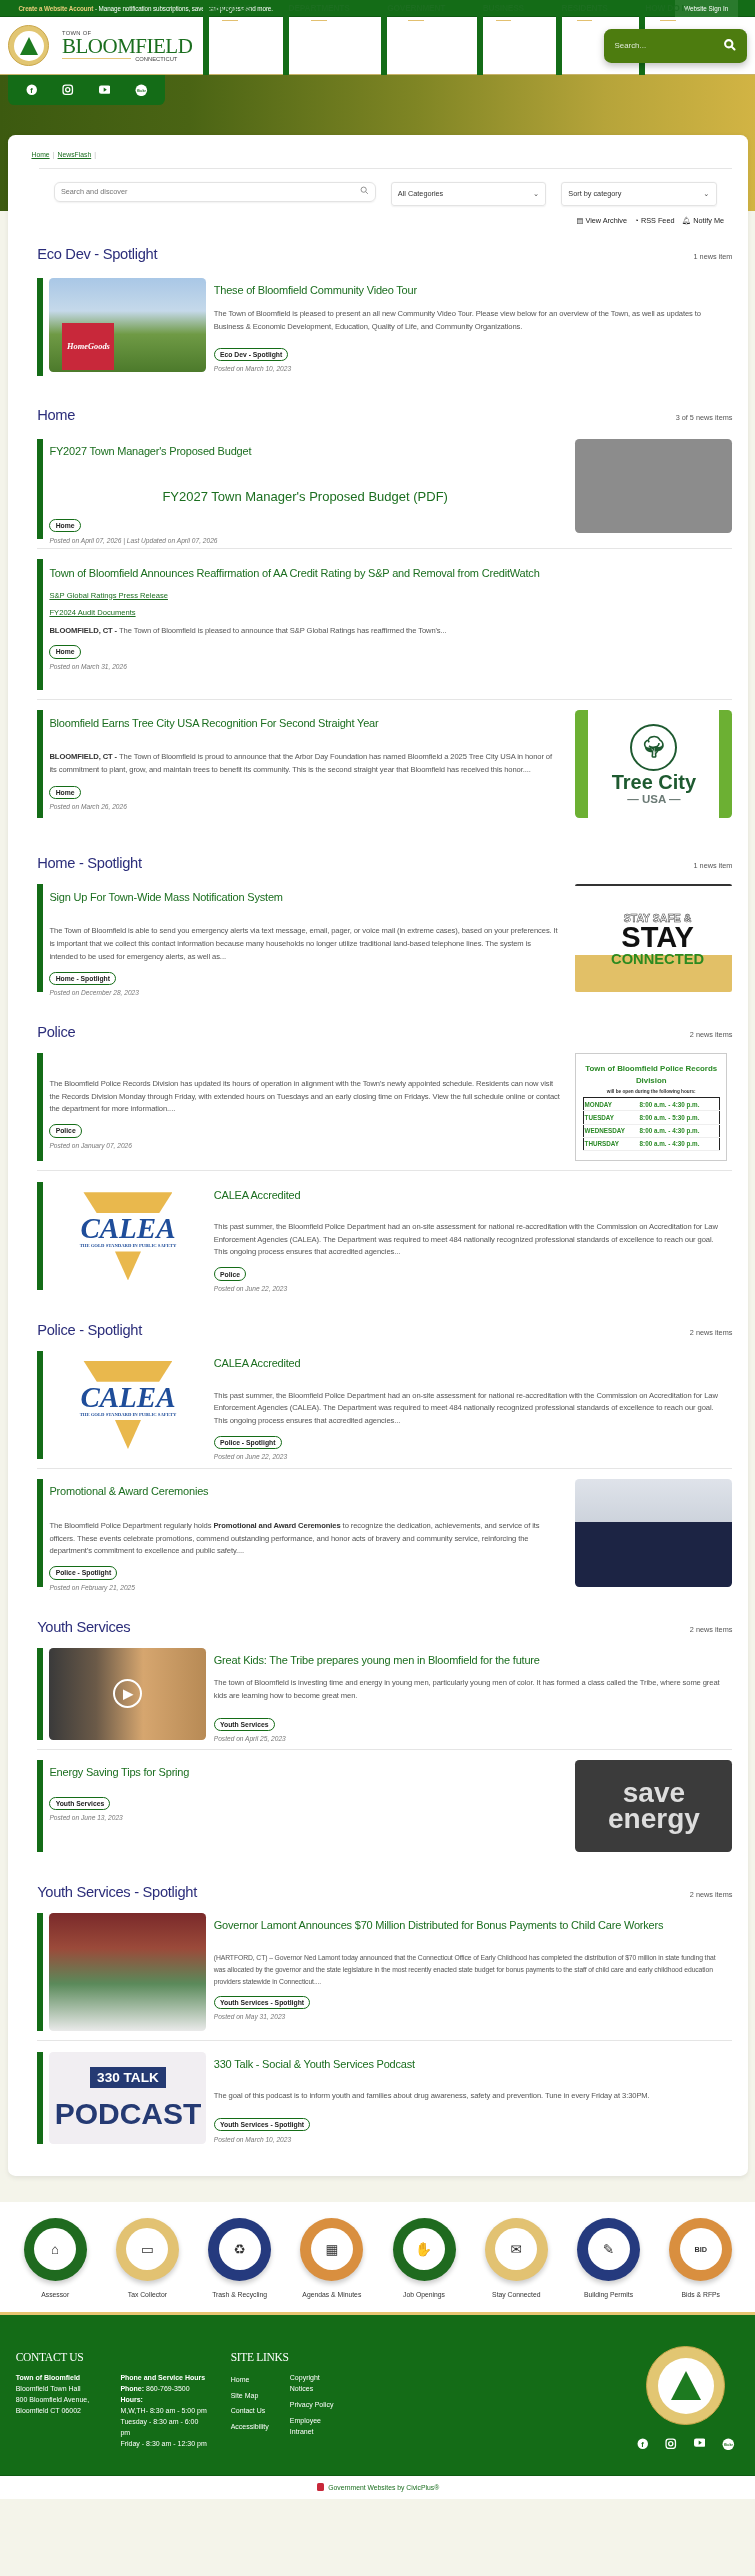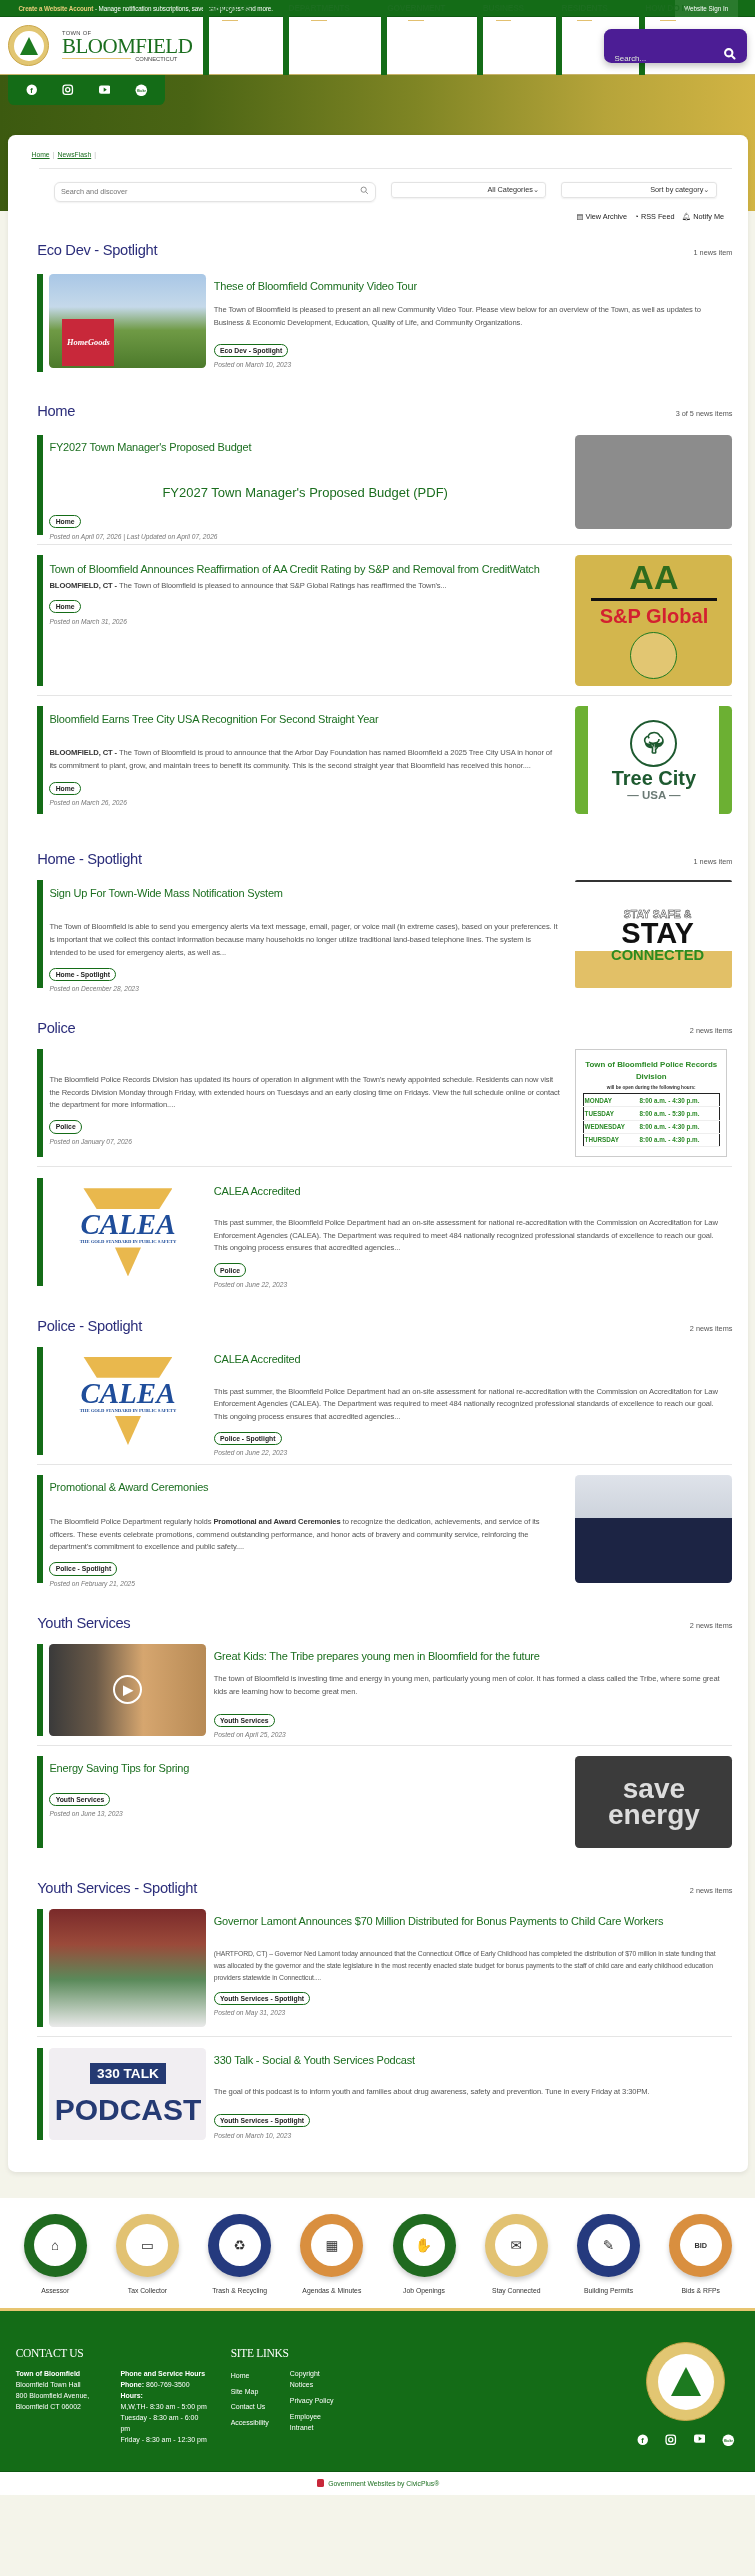--- a/index.html
+++ b/index.html
@@ -16,37 +16,37 @@
 .seal .inner{width:30px;height:30px;border-radius:50%;background:#fff;display:flex;align-items:center;justify-content:center}
 .seal .tri{width:0;height:0;border-left:9.4px solid transparent;border-right:9.4px solid transparent;border-bottom:18px solid #1d7a20}
 .brand{margin-left:12.6px;width:121px}
 .brand .town{font-size:5.8px;color:#444;letter-spacing:0.3px}
 .brand .name{font-family:"Liberation Serif",serif;font-size:21px;color:#1b6e1f;line-height:20px;letter-spacing:-0.5px}
 .brand .ct{display:flex;align-items:center;gap:4.2px;font-size:5.8px;color:#444}
 .brand .ct .line{flex:0 0 69px;height:1.6px;background:#e6c77a}
 .nav{display:flex;gap:18px;margin-left:6.3px}
 .nav .item{display:flex;flex-direction:column;align-items:center;font-size:8.4px;font-weight:bold;color:#1b6e1f;letter-spacing:-0.2px;cursor:pointer}
 .nav .item .ul{width:15.7px;height:1.6px;background:#e2c070;margin-top:6.3px}
-.searchbox{position:absolute;right:9px;top:11.5px;width:143px;height:34px;background:#4c1d95;border-radius:7.3px;box-shadow:0 3.1px 7.3px rgba(0,0,0,.25);display:flex;align-items:flex-end;justify-content:space-between;padding:0 10.5px}
+.searchbox{position:absolute;right:9px;top:11.5px;width:143px;height:34px;background:#4d7c0f;border-radius:7.3px;box-shadow:0 3.1px 7.3px rgba(0,0,0,.25);display:flex;align-items:center;justify-content:space-between;padding:0 10.5px}
 .searchbox input{background:transparent;border:none;outline:none;color:#fff;font-size:7.9px;width:94px;font-family:"Liberation Sans",sans-serif}
 .searchbox input::placeholder{color:#dfe9d9}
 
 .hero{height:136px;background:linear-gradient(90deg,#3c5a10 0%,#4a6414 25%,#7f8524 55%,#b6a43a 80%,#d2b444 100%);position:relative}
 .social{position:absolute;left:7.9px;top:0;width:157px;height:30px;background:#146c17;border-radius:0 0 6.3px 6.3px;display:flex;align-items:center;justify-content:space-around;padding:0 5.2px}
 .social .s{width:12.6px;height:12.6px;display:flex;align-items:center;justify-content:center;color:#fff;font-weight:bold;font-size:6.8px}
 
 .card{position:relative;margin:-76px 7.9px 0 7.9px;background:#fff;border-radius:7.3px;padding:15.7px 15.7px 31.5px 15.7px;box-shadow:0 1.6px 5.2px rgba(0,0,0,.08)}
 .crumb{font-size:6.8px;color:#1b6e1f;display:flex;gap:3.1px;padding-left:7.9px}
 .crumb a{text-decoration:underline}
 .crumb .sep{color:#bbb}
 .hr1{height:0.5px;background:#e5e5e5;margin:10.5px 0 0 15.7px}
 .filters{display:flex;gap:14.7px;margin:13px 15.7px 0 30px}
 .filters .srch{width:325px;height:20px;border:0.5px solid #e3e3e3;border-radius:6px;display:flex;align-items:center;justify-content:space-between;padding:0 6.3px;box-shadow:0 0.5px 1.6px rgba(0,0,0,.06)}
 .filters .srch input{border:none;outline:none;font-size:7.3px;color:#555;width:283px;font-family:"Liberation Sans",sans-serif}
-.filters .sel{width:157px;height:16px;border:0.5px solid #e3e3e3;border-radius:3.1px;display:flex;align-items:center;justify-content:flex-end;padding:0 6.3px;font-size:7.3px;color:#333;box-shadow:0 0.5px 1.6px rgba(0,0,0,.06)}
+.filters .sel{width:157px;height:24px;border:0.5px solid #e3e3e3;border-radius:3.1px;display:flex;align-items:center;justify-content:space-between;padding:0 6.3px;font-size:7.3px;color:#333;box-shadow:0 0.5px 1.6px rgba(0,0,0,.06)}
 .actions{display:flex;justify-content:flex-end;gap:7.3px;margin:10.5px 8.4px 0 0;font-size:7.3px;color:#222}
 .actions span{display:flex;align-items:center;gap:2.1px;cursor:pointer}
 
 .section{margin:21px 0 0 0}
 .sec-head{display:flex;justify-content:space-between;align-items:baseline;padding:0 0 0 13.6px}
 .sec-head h2{font-size:14.7px;font-weight:normal;color:#2b2d7a;letter-spacing:-0.3px}
 .sec-head .cnt{font-size:7.3px;color:#555}
 .item{display:flex;margin:15.7px 0 0 13.6px;border-left:6.3px solid #146c17;position:relative;min-height:100px}
 .item .img{width:157px;height:auto;min-height:94px;margin-left:6.3px;border-radius:4.2px;flex:0 0 157px;overflow:hidden;display:flex;align-items:center;justify-content:center;font-weight:bold;text-align:center}
 .item .body{flex:1;padding:5.2px 7.3px 0 7.3px}
@@ -290,29 +290,27 @@
             <div style="background:linear-gradient(180deg,#8fb7e3,#c9d3dc 40%,#7a6a60)"></div>
             <div style="background:linear-gradient(180deg,#c89a3a,#9c7a2a 50%,#5b5a3a)"></div>
           </div>
         </div>
     </div>
     <div class="divider"></div>
 
     <div class="item right" style="height:131px;margin-top:10.5px">
       <div class="body">
         <h3 style="line-height:18px">Town of Bloomfield Announces Reaffirmation of AA Credit Rating by S&amp;P and Removal from CreditWatch</h3>
+        <div class="links" style="margin-top:8.4px">
+          <a>S&amp;P Global Ratings Press Release</a>
+          <a>FY2024 Audit Documents</a>
+        </div>
         <p style="margin-top:2.1px"><b>BLOOMFIELD, CT - </b><span>The Town of Bloomfield is pleased to announce that S&amp;P Global Ratings has reaffirmed the Town's...</span></p>
         <span class="tag" style="margin-top:7.3px">Home</span>
         <div class="posted">Posted on March 31, 2026</div>
-      </div>
-      <div class="img im-aa" style="height:131px;display:flex">
-        <div class="aa">AA</div>
-          <div class="bar"></div>
-          <div class="sp">S&amp;P Global</div>
-        <div style="width:47px;height:47px;border-radius:50%;background:#e2c672;border:1.6px solid #1d7a20;margin-top:4.2px"></div>
       </div>
     </div>
     <div class="divider"></div>
 
     <div class="item right" style="height:108px;margin-top:10.5px">
       <div class="body">
         <h3>Bloomfield Earns Tree City USA Recognition For Second Straight Year</h3>
         <p style="margin-top:20px"><b>BLOOMFIELD, CT - </b><span>The Town of Bloomfield is proud to announce that the Arbor Day Foundation has named Bloomfield a 2025 Tree City USA in honor of its commitment to plant, grow, and maintain trees to benefit its community. This is the second straight year that Bloomfield has received this honor....</span></p>
         <span class="tag" style="margin-top:9.4px">Home</span>
         <div class="posted">Posted on March 26, 2026</div>

